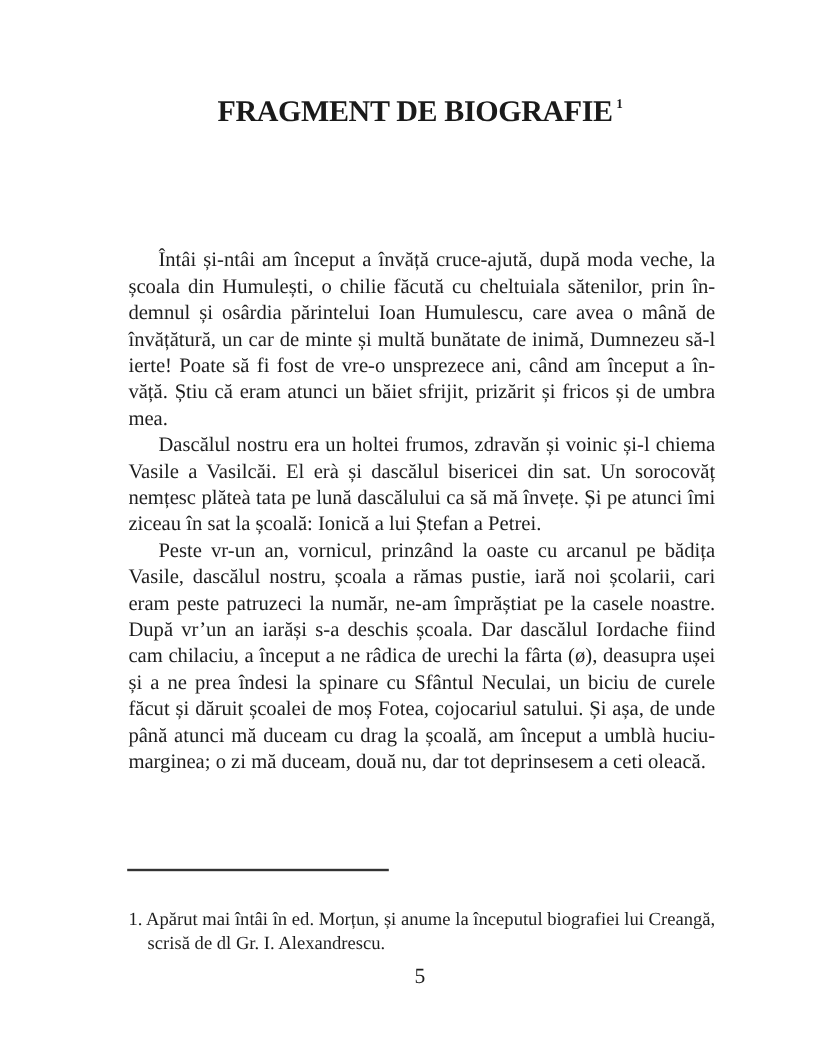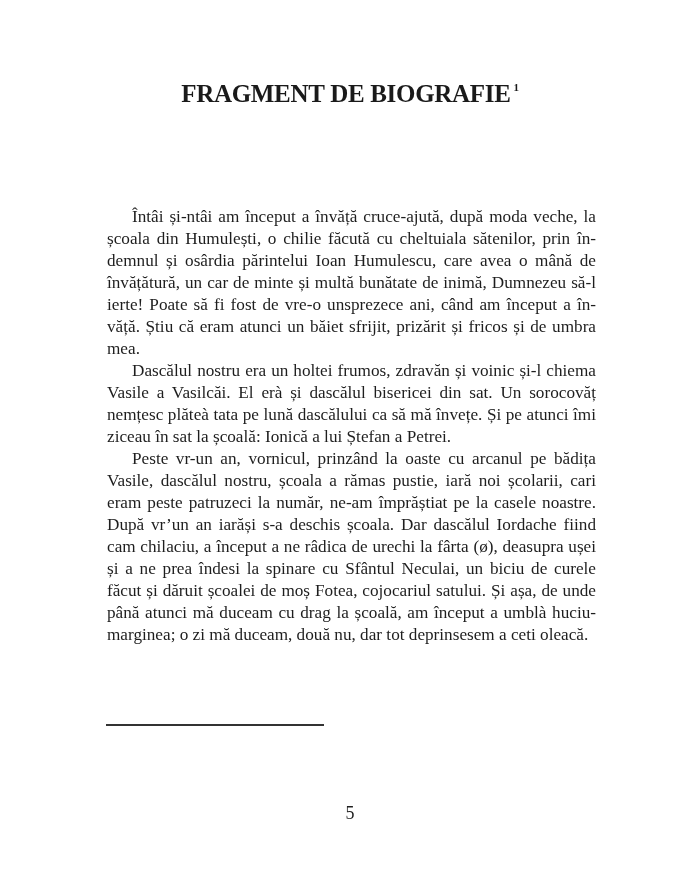--- a/index.html
+++ b/index.html
@@ -92,15 +92,16 @@
   <h1 class="title"><span>FRAGMENT DE BIOGRAFIE</span><sup>1</sup></h1>
 
   <div class="body-text">
     <p>Întâi și-ntâi am început a învăță cruce-ajută, după moda veche, la școala din Humulești, o chilie făcută cu cheltuiala sătenilor, prin în­demnul și osârdia părintelui Ioan Humulescu, care avea o mână de învățătură, un car de minte și multă bunătate de inimă, Dumnezeu să-l ierte! Poate să fi fost de vre-o unsprezece ani, când am început a în­văță. Știu că eram atunci un băiet sfrijit, prizărit și fricos și de umbra mea.</p>
     <p>Dascălul nostru era un holtei frumos, zdravăn și voinic și-l chiema Vasile a Vasilcăi. El erà și dascălul bisericei din sat. Un sorocovăț nem­țesc plăteà tata pe lună dascălului ca să mă învețe. Și pe atunci îmi ziceau în sat la școală: Ionică a lui Ștefan a Petrei.</p>
     <p>Peste vr-un an, vornicul, prinzând la oaste cu arcanul pe bădița Vasile, dascălul nostru, școala a rămas pustie, iară noi școlarii, cari eram peste patruzeci la număr, ne-am împrăștiat pe la casele noastre. După vr’un an iarăși s-a deschis școala. Dar dascălul Iordache fiind cam chilaciu, a început a ne râdica de urechi la fârta (ø), deasupra ușei și a ne prea îndesi la spinare cu Sfântul Neculai, un biciu de curele făcut și dăruit școalei de moș Fotea, cojocariul satului. Și așa, de unde până atunci mă duceam cu drag la școală, am început a umblà huciu-marginea; o zi mă duceam, două nu, dar tot deprin­sesem a ceti oleacă.</p>
   </div>
 
   <div class="rule"></div>
 
+  <div class="footnote">1. Apărut mai întâi în ed. Morțun, și anume la începutul biografiei lui Creangă, scrisă de dl Gr. I. Alexandrescu.</div>
 
   <div class="page-number">5</div>
 </div>
 
 </body></html>

